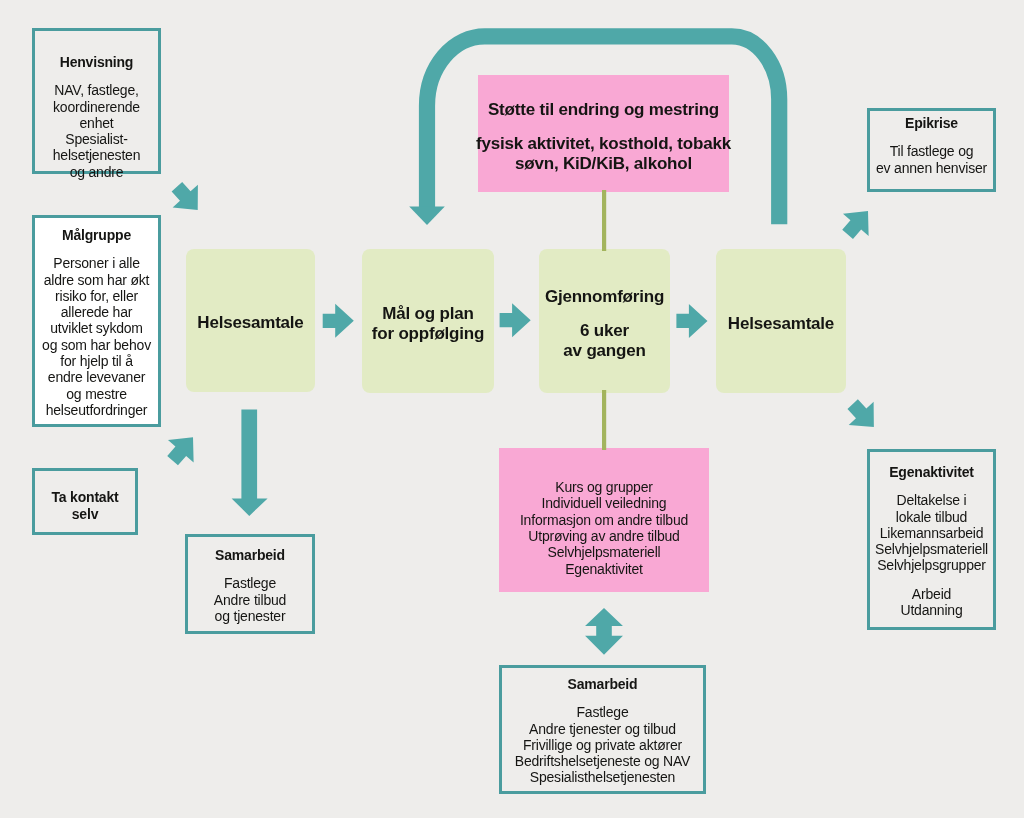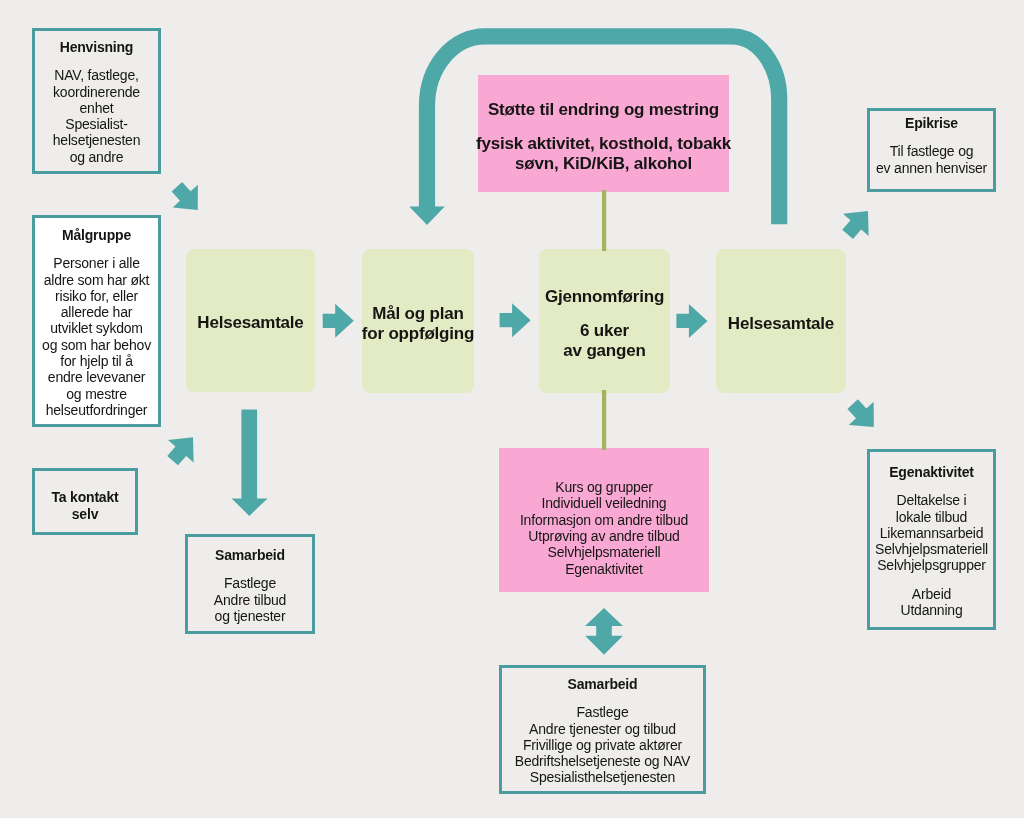--- a/index.html
+++ b/index.html
@@ -16,21 +16,21 @@
   .ln{font-size:14px;line-height:16.3px;letter-spacing:-0.2px;white-space:nowrap;}
   .lnb{font-size:14px;line-height:16.3px;font-weight:bold;letter-spacing:-0.2px;white-space:nowrap;}
   .big{font-size:17px;line-height:20px;font-weight:bold;letter-spacing:-0.2px;white-space:nowrap;}
   .med{font-size:17px;line-height:20px;letter-spacing:-0.2px;white-space:nowrap;font-weight:bold;}
   .gap{height:12px;}
 </style>
 </head>
 <body>
 
 <div id="stage">
-<div class="box outline" style="left:32px;top:28px;width:129px;height:146px;padding-top:8px;">
+<div class="box outline" style="left:32px;top:28px;width:129px;height:146px;padding-top:23px;">
     <div class="lnb">Henvisning</div>
     <div class="gap"></div>
     <div class="ln">NAV, fastlege,</div>
     <div class="ln">koordinerende</div>
     <div class="ln">enhet</div>
     <div class="ln">Spesialist-</div>
     <div class="ln">helsetjenesten</div>
     <div class="ln">og andre</div>
 </div>
 <div class="box filled" style="left:32px;top:215px;width:129px;height:212px;padding-top:9px;">
@@ -54,21 +54,21 @@
 <div class="box outline" style="left:185px;top:534px;width:130px;height:100px;padding-top:10px;">
     <div class="lnb">Samarbeid</div>
     <div class="gap"></div>
     <div class="ln">Fastlege</div>
     <div class="ln">Andre tilbud</div>
     <div class="ln">og tjenester</div>
 </div>
 <div class="box green" style="left:186px;top:249px;width:129px;height:143px;display:flex;align-items:center;justify-content:center;padding-top:5px;">
     <div class="big">Helsesamtale</div>
 </div>
-<div class="box green" style="left:362px;top:249px;width:112px;height:144px;display:flex;flex-direction:column;align-items:center;justify-content:center;padding-top:5px;">
+<div class="box green" style="left:362px;top:249px;width:132px;height:144px;display:flex;flex-direction:column;align-items:center;justify-content:center;padding-top:5px;">
     <div class="big">Mål og plan</div>
     <div class="big">for oppfølging</div>
 </div>
 <div class="box green" style="left:539px;top:249px;width:131px;height:144px;display:flex;flex-direction:column;align-items:center;justify-content:center;padding-top:6px;">
     <div class="big">Gjennomføring</div>
     <div style="height:14px"></div>
     <div class="big">6 uker</div>
     <div class="big">av gangen</div>
 </div>
 <div class="box green" style="left:716px;top:249px;width:130px;height:144px;display:flex;align-items:center;justify-content:center;padding-top:5px;">

